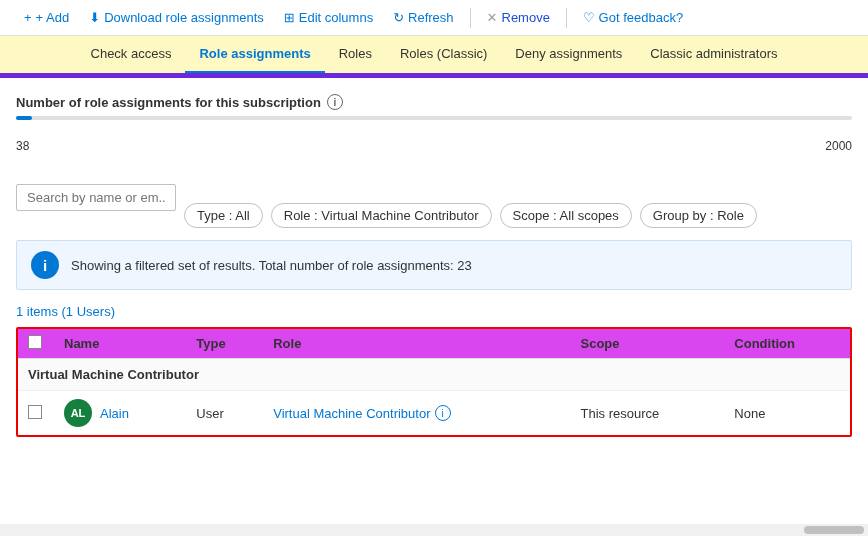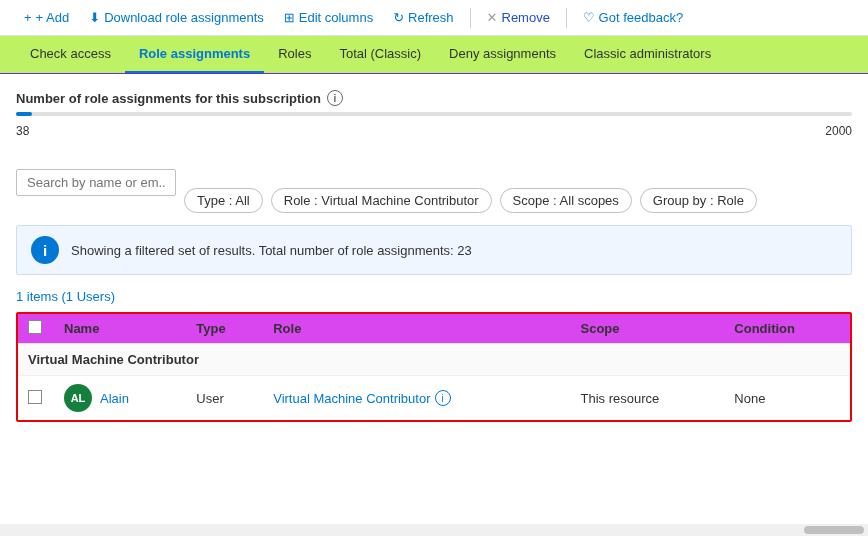--- a/index.html
+++ b/index.html
@@ -41,23 +41,24 @@
       height: 20px;
       background: #d0d0d0;
       margin: 0 4px;
     }
 
     
     .tabs {
       display: flex;
       align-items: center;
       padding: 0 16px;
-      border-bottom: 1px solid #6d28d9;
-      background: #bef264;
+      border-bottom: 5px solid #6d28d9;
+      background: #fef9c3;
       gap: 0;
+      justify-content: center;
     }
     .tab {
       padding: 10px 14px;
       font-size: 13px;
       color: #333;
       cursor: pointer;
       border-bottom: 2px solid transparent;
       white-space: nowrap;
     }
     .tab.active {
@@ -109,21 +110,21 @@
       height: 4px;
       background: #0078d4;
       border-radius: 2px;
       width: 1.9%;
     }
     .progress-labels {
       display: flex;
       justify-content: space-between;
       font-size: 12px;
       color: #333;
-      margin-top: 8px;
+      margin-top: 19px;
     }
 
     
     .filters-row {
       display: flex;
       align-items: center;
       gap: 8px;
       margin-top: 14px;
       margin-bottom: 12px;
       flex-wrap: wrap;
@@ -325,21 +326,21 @@
     <div class="tab">
       <span>Check access</span>
     </div>
     <div class="tab active">
       <span>Role assignments</span>
     </div>
     <div class="tab">
       <span>Roles</span>
     </div>
     <div class="tab">
-      <span>Total (Classic)</span>
+      <span>Roles (Classic)</span>
     </div>
     <div class="tab">
       <span>Deny assignments</span>
     </div>
     <div class="tab">
       <span>Classic administrators</span>
     </div>
   </div>
 
   <div class="content">

